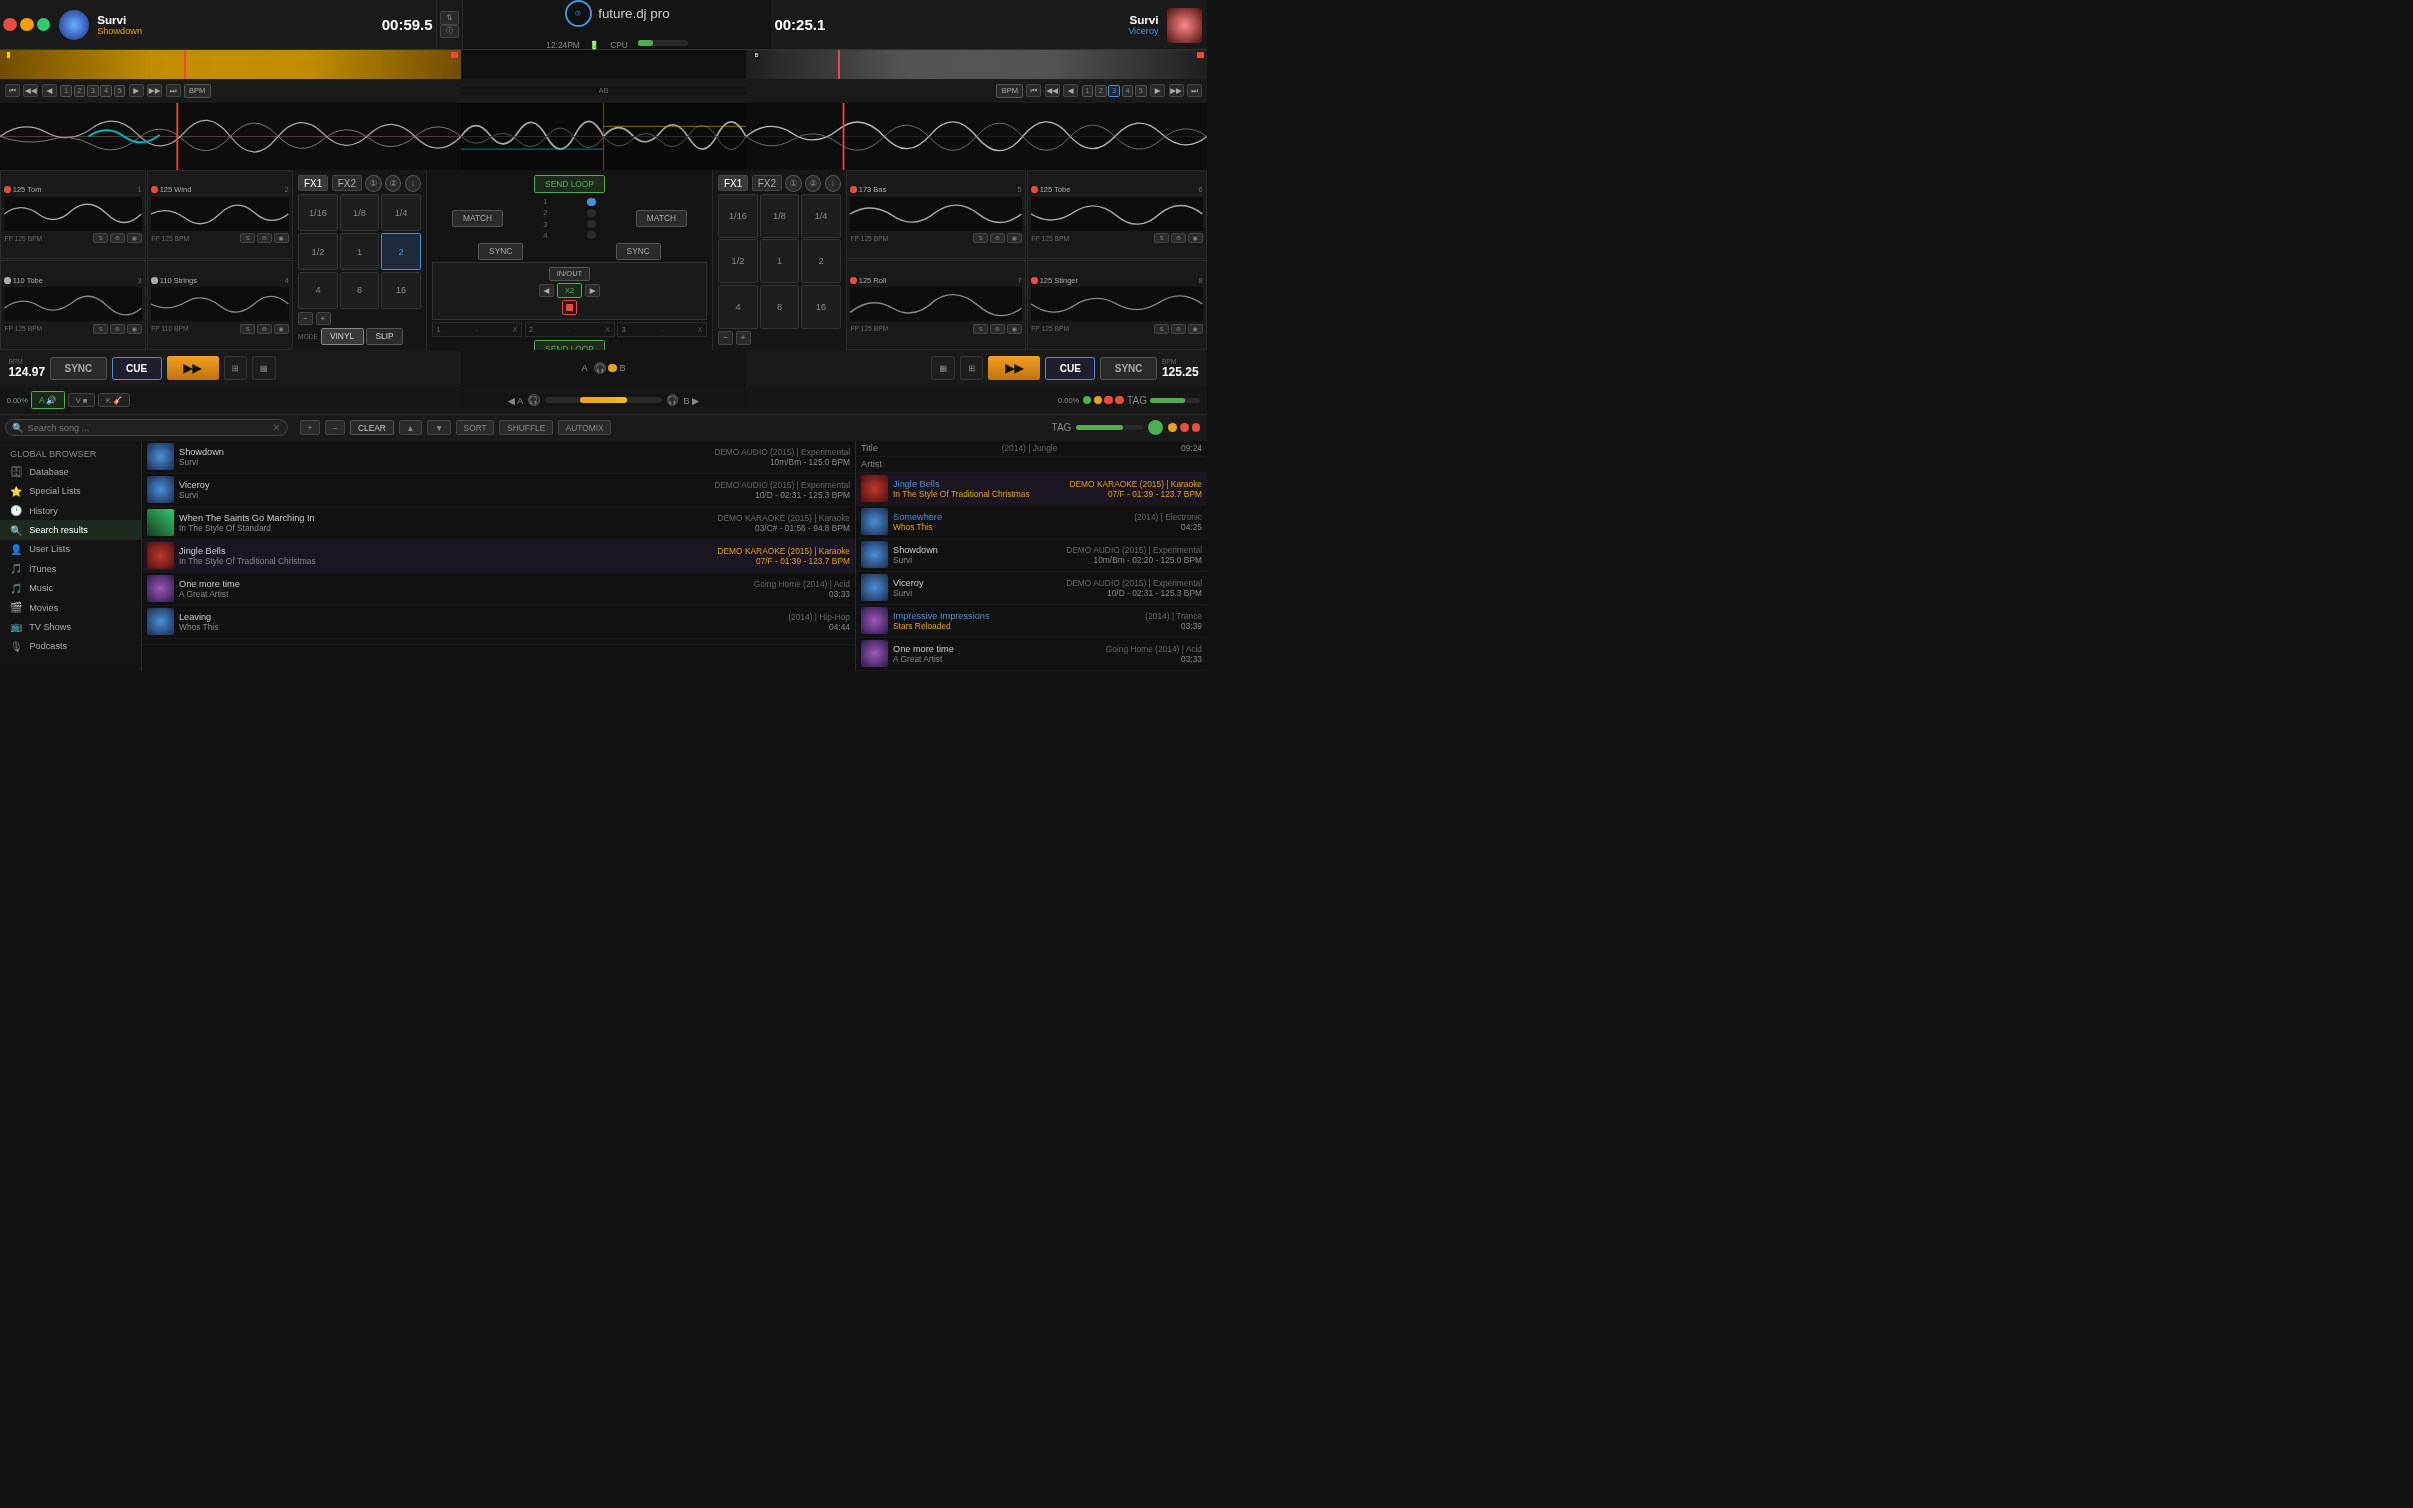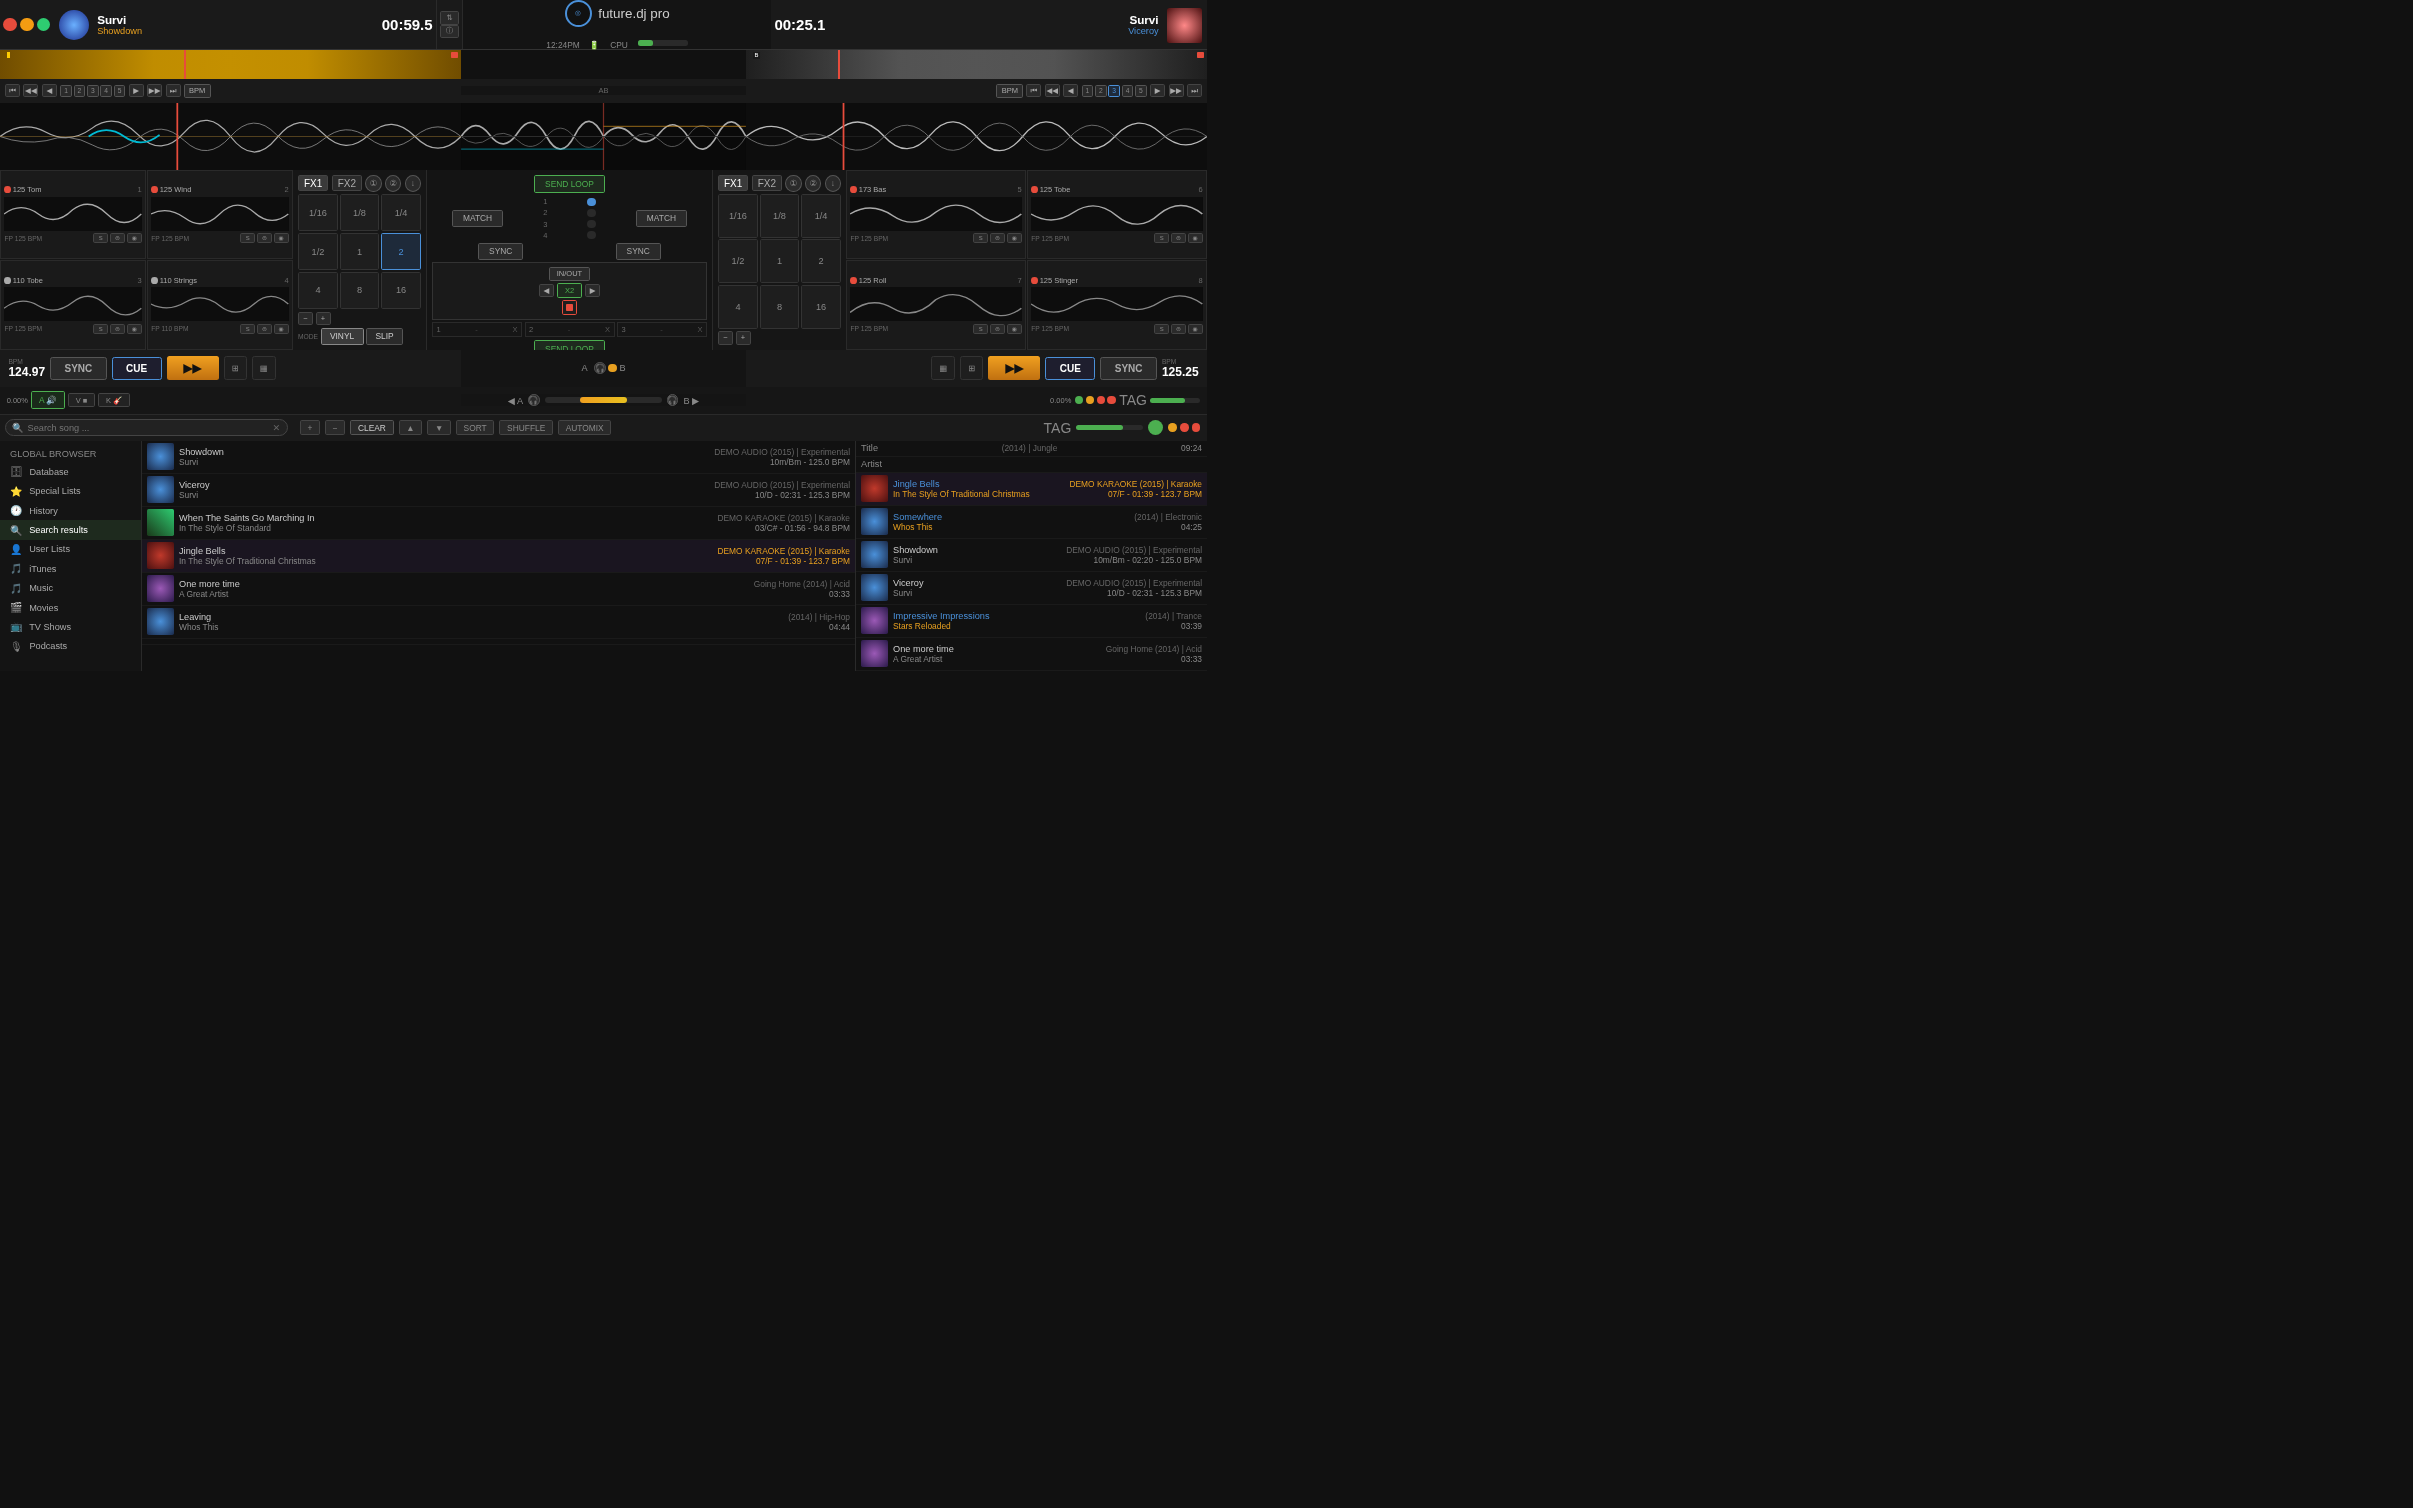--- a/index.html
+++ b/index.html
@@ -495,21 +495,21 @@
     }
     .search-right {
       flex: 0 0 352px;
       display: flex;
       align-items: center;
       gap: 5px;
       padding: 0 6.7px;
       justify-content: flex-end;
     }
     .tag-label {
-      font-size: 14px; color: #888;
+      font-size: 10px; color: #888;
     }
     .tag-track {
       width: 50px; height: 5px;
       background: #2a2a2a;
       border-radius: 2.5px;
       position: relative;
     }
     .tag-fill {
       position: absolute;
       top: 0; left: 0; bottom: 0;

